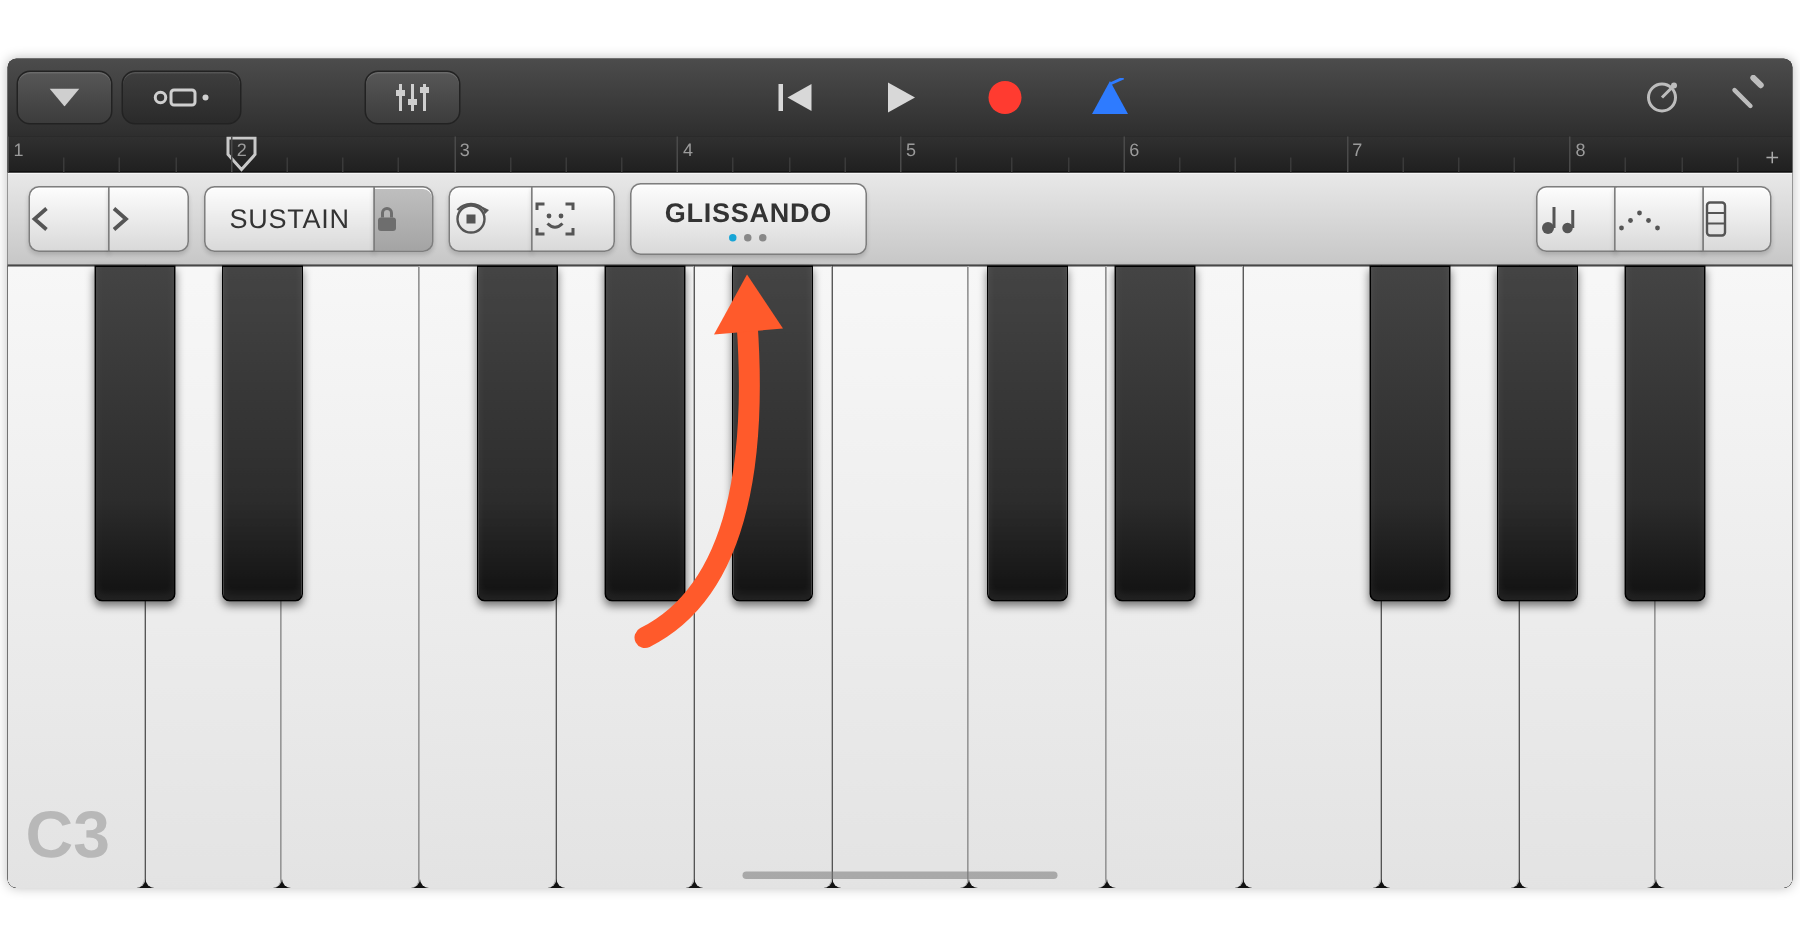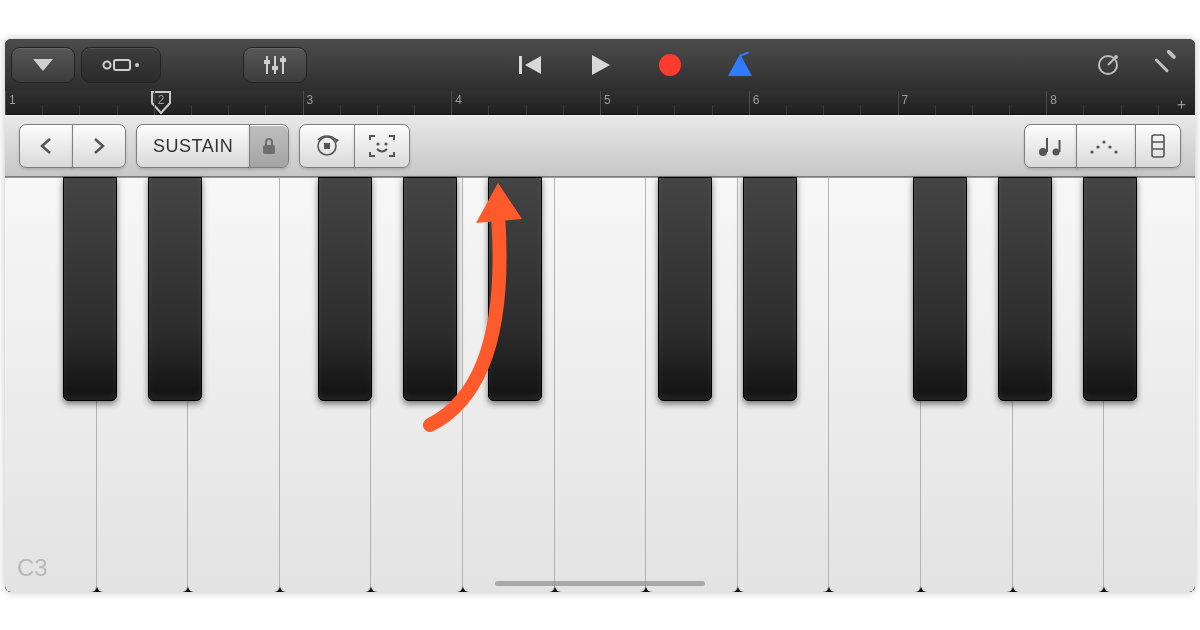--- a/index.html
+++ b/index.html
@@ -89,21 +89,21 @@
     align-items: center;
     padding: 0 14px;
     gap: 10px;
   }
   .btn {
     height: 44px;
     border-radius: 7px;
     border: 1px solid #7e7e7e;
     background: linear-gradient(#fdfdfd,#d9d9d9);
     box-shadow: 0 1px 0 #fff inset, 0 2px 3px rgba(0,0,0,.15);
-    display:flex; align-items:center; justify-content:center;
+    display:flex; align-items:center; justify-content:flex-start;
     color:#333;
     font-weight:600;
     padding: 0 12px;
   }
   .btn.segL { border-top-right-radius:0; border-bottom-right-radius:0; margin-right:-1px;}
   .btn.segR { border-top-left-radius:0; border-bottom-left-radius:0;}
   .btn.narrow { width:54px; padding:0; }
   .btn.icon { width:56px; padding:0; }
   .btn.icon.inactive { background: linear-gradient(#bfbfbf,#a4a4a4); }
   .btn.sustain { font-size:18px; letter-spacing:.5px; padding:0 16px; font-family: "Helvetica Neue", Arial; font-weight:500;}
@@ -122,21 +122,21 @@
     flex: 1;
     background: linear-gradient(#f7f7f7,#e3e3e3);
     border-right: 1px solid #b3b3b3;
     border-top: 1px solid #999;
     position: relative;
     border-radius: 0 0 6px 6px;
   }
   .wkey:last-child { border-right: none; }
   .wkey .lab {
     position:absolute; left:12px; bottom:10px;
-    font-size:24px; color:#b8b8b8; font-weight:400;
+    font-size:44px; color:#b8b8b8; font-weight:700;
   }
   .blackkeys { position:absolute; top:0; left:0; width:100%; height:54%; }
   .bkey {
     position:absolute; top:0;
     width:4.6%;
     height:100%;
     background: linear-gradient(#444 0%, #2c2c2c 70%, #111 100%);
     border-radius: 0 0 5px 5px;
     box-shadow: 0 3px 6px rgba(0,0,0,.5), inset 0 -4px 6px rgba(255,255,255,.08);
     border: 1px solid #000;
@@ -319,20 +319,28 @@
           <path d="M27 8 V4 H22" fill="none" stroke="#555" stroke-width="2"></path>
           <path d="M3 20 V24 H8" fill="none" stroke="#555" stroke-width="2"></path>
           <path d="M27 20 V24 H22" fill="none" stroke="#555" stroke-width="2"></path>
           <circle cx="11" cy="12" r="1.6" fill="#555"></circle>
           <circle cx="19" cy="12" r="1.6" fill="#555"></circle>
           <path d="M10 17 q5 5 10 0" fill="none" stroke="#555" stroke-width="2"></path>
         </svg>
       </div>
     </div>
 
+    <div class="btn gliss">
+      <span>GLISSANDO</span>
+      <div class="dots" id="gliss-dots">
+          <span class="active"></span>
+          <span></span>
+          <span></span>
+        </div>
+    </div>
 
     <div class="flex-spacer"></div>
 
     <div style="display:flex">
       <div class="btn icon segL" style="width:54px">
         <svg width="30" height="22" viewBox="0 0 30 22">
           <circle cx="7" cy="17" r="4" fill="#555"></circle>
           <rect x="10" y="3" width="2" height="14" fill="#555"></rect>
           <circle cx="20" cy="17" r="3.5" fill="#555"></circle>
           <rect x="22.5" y="5" width="2" height="12" fill="#555"></rect>

